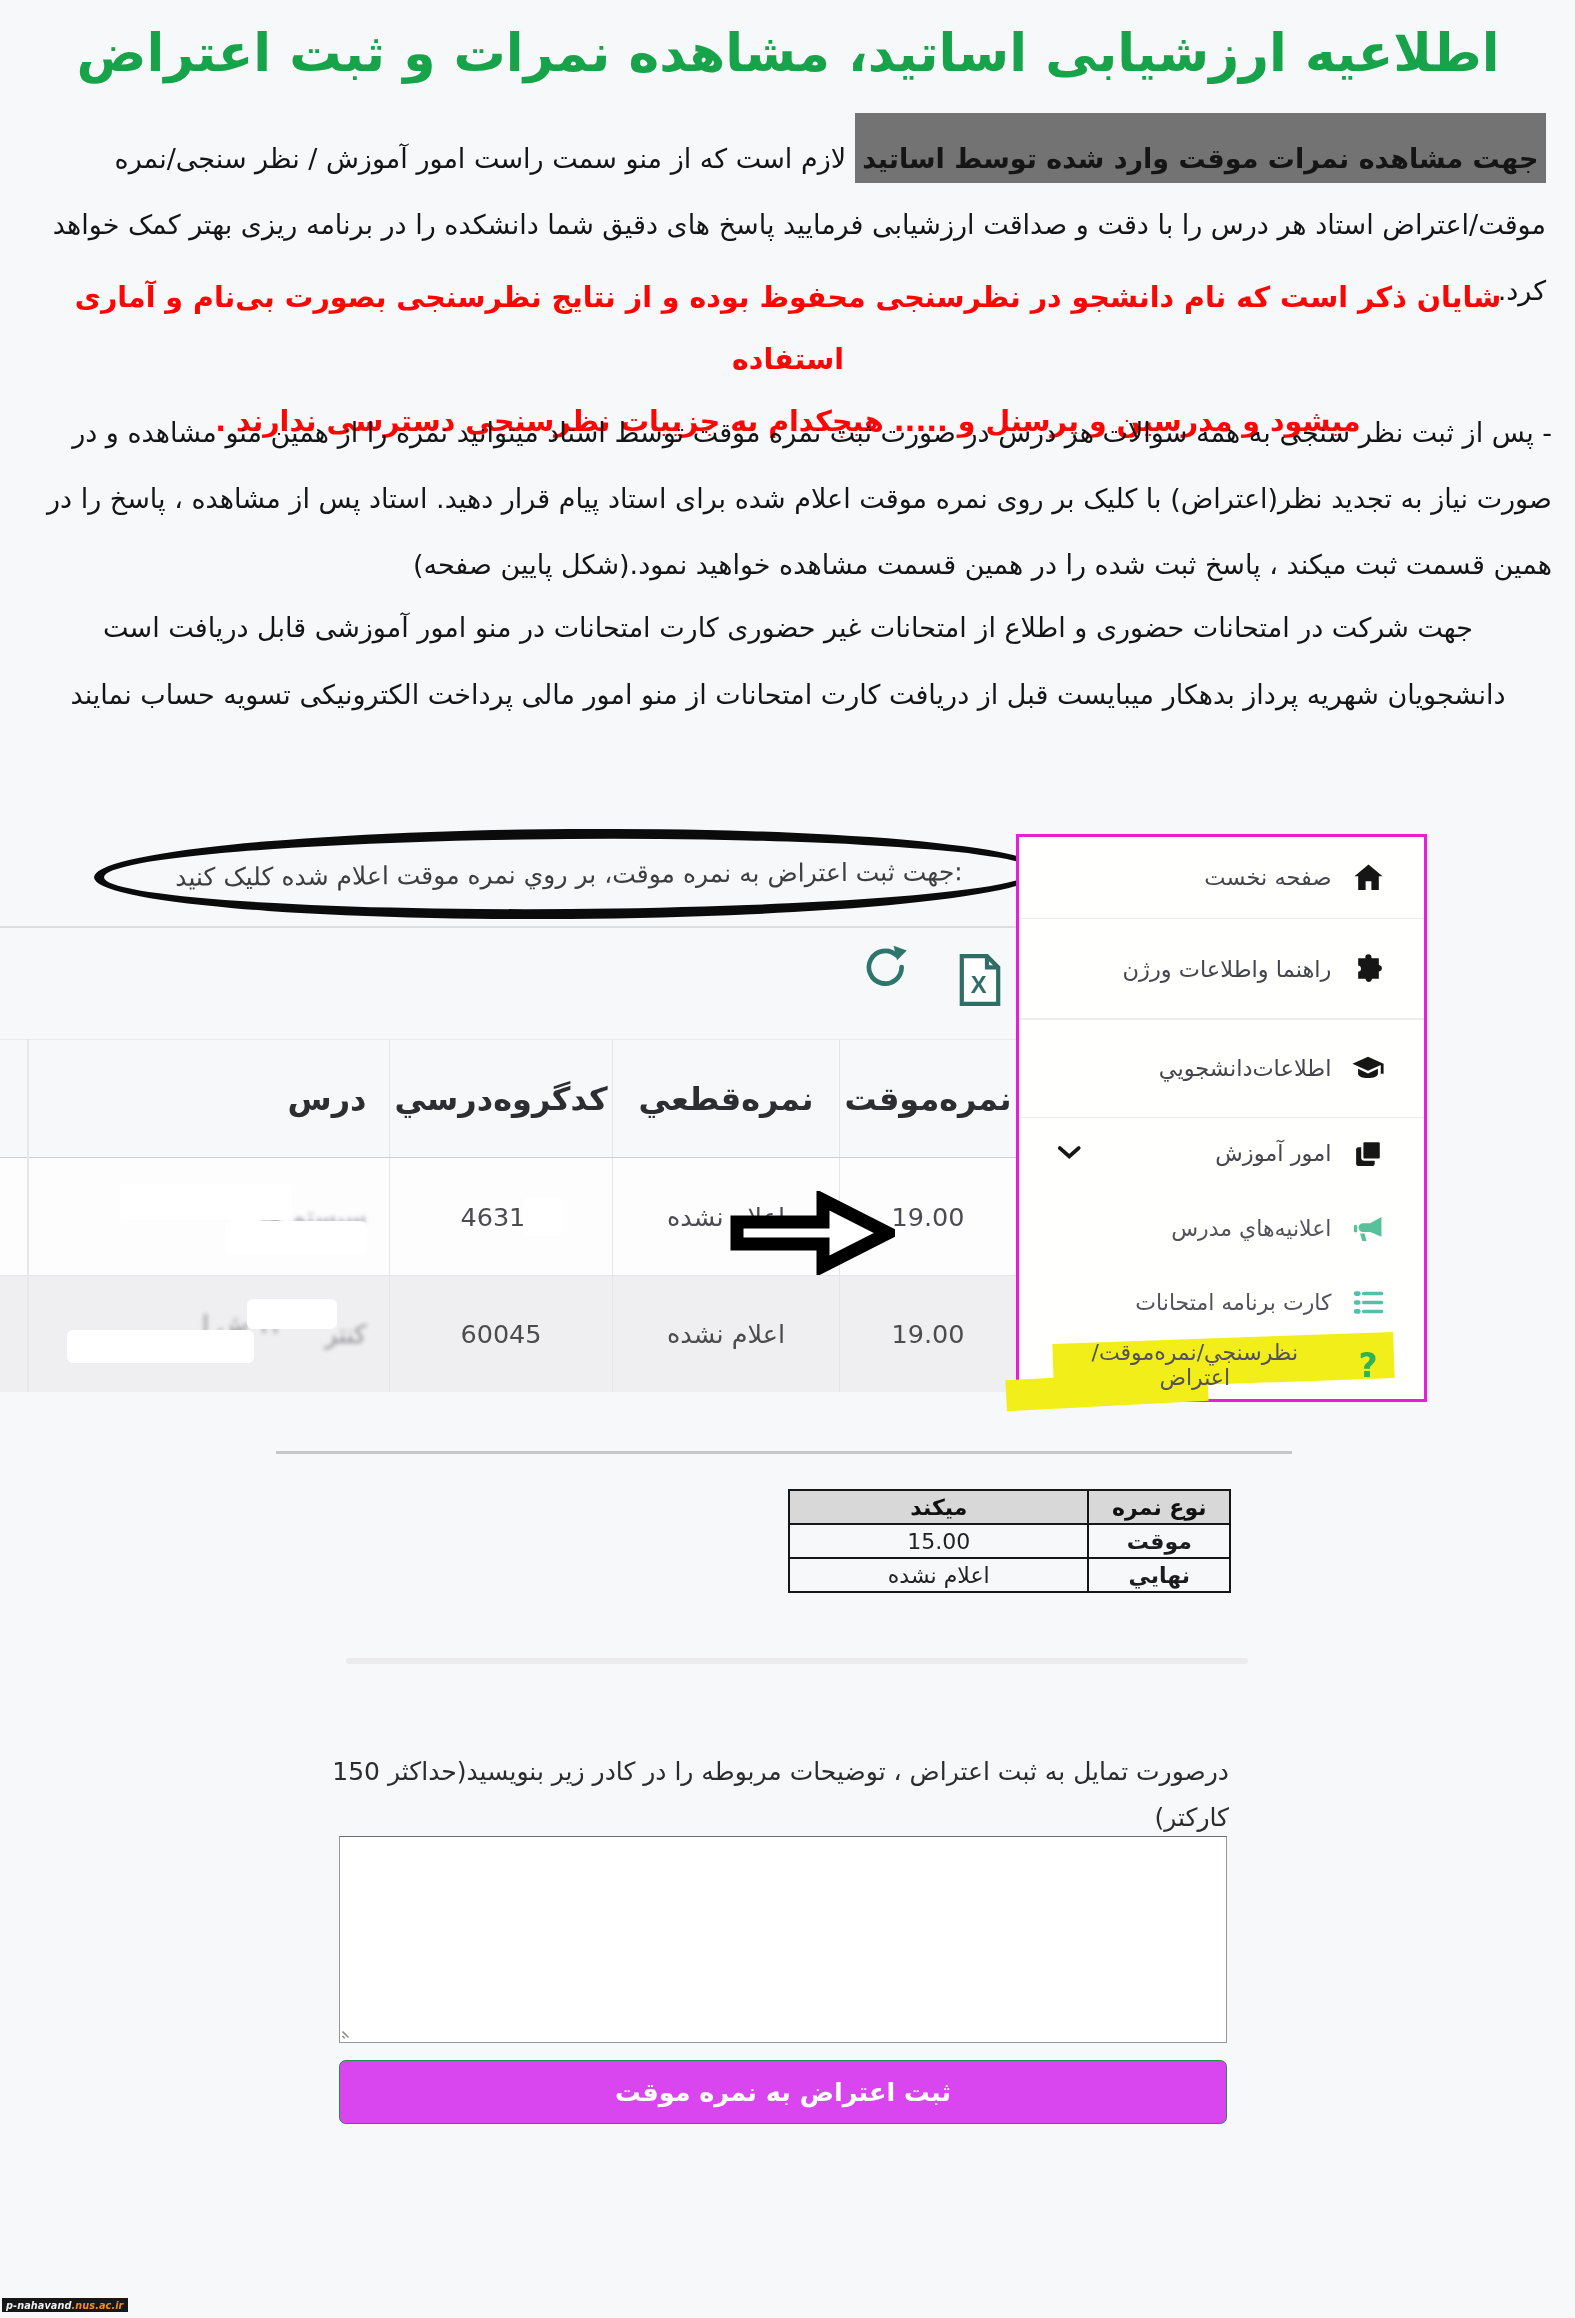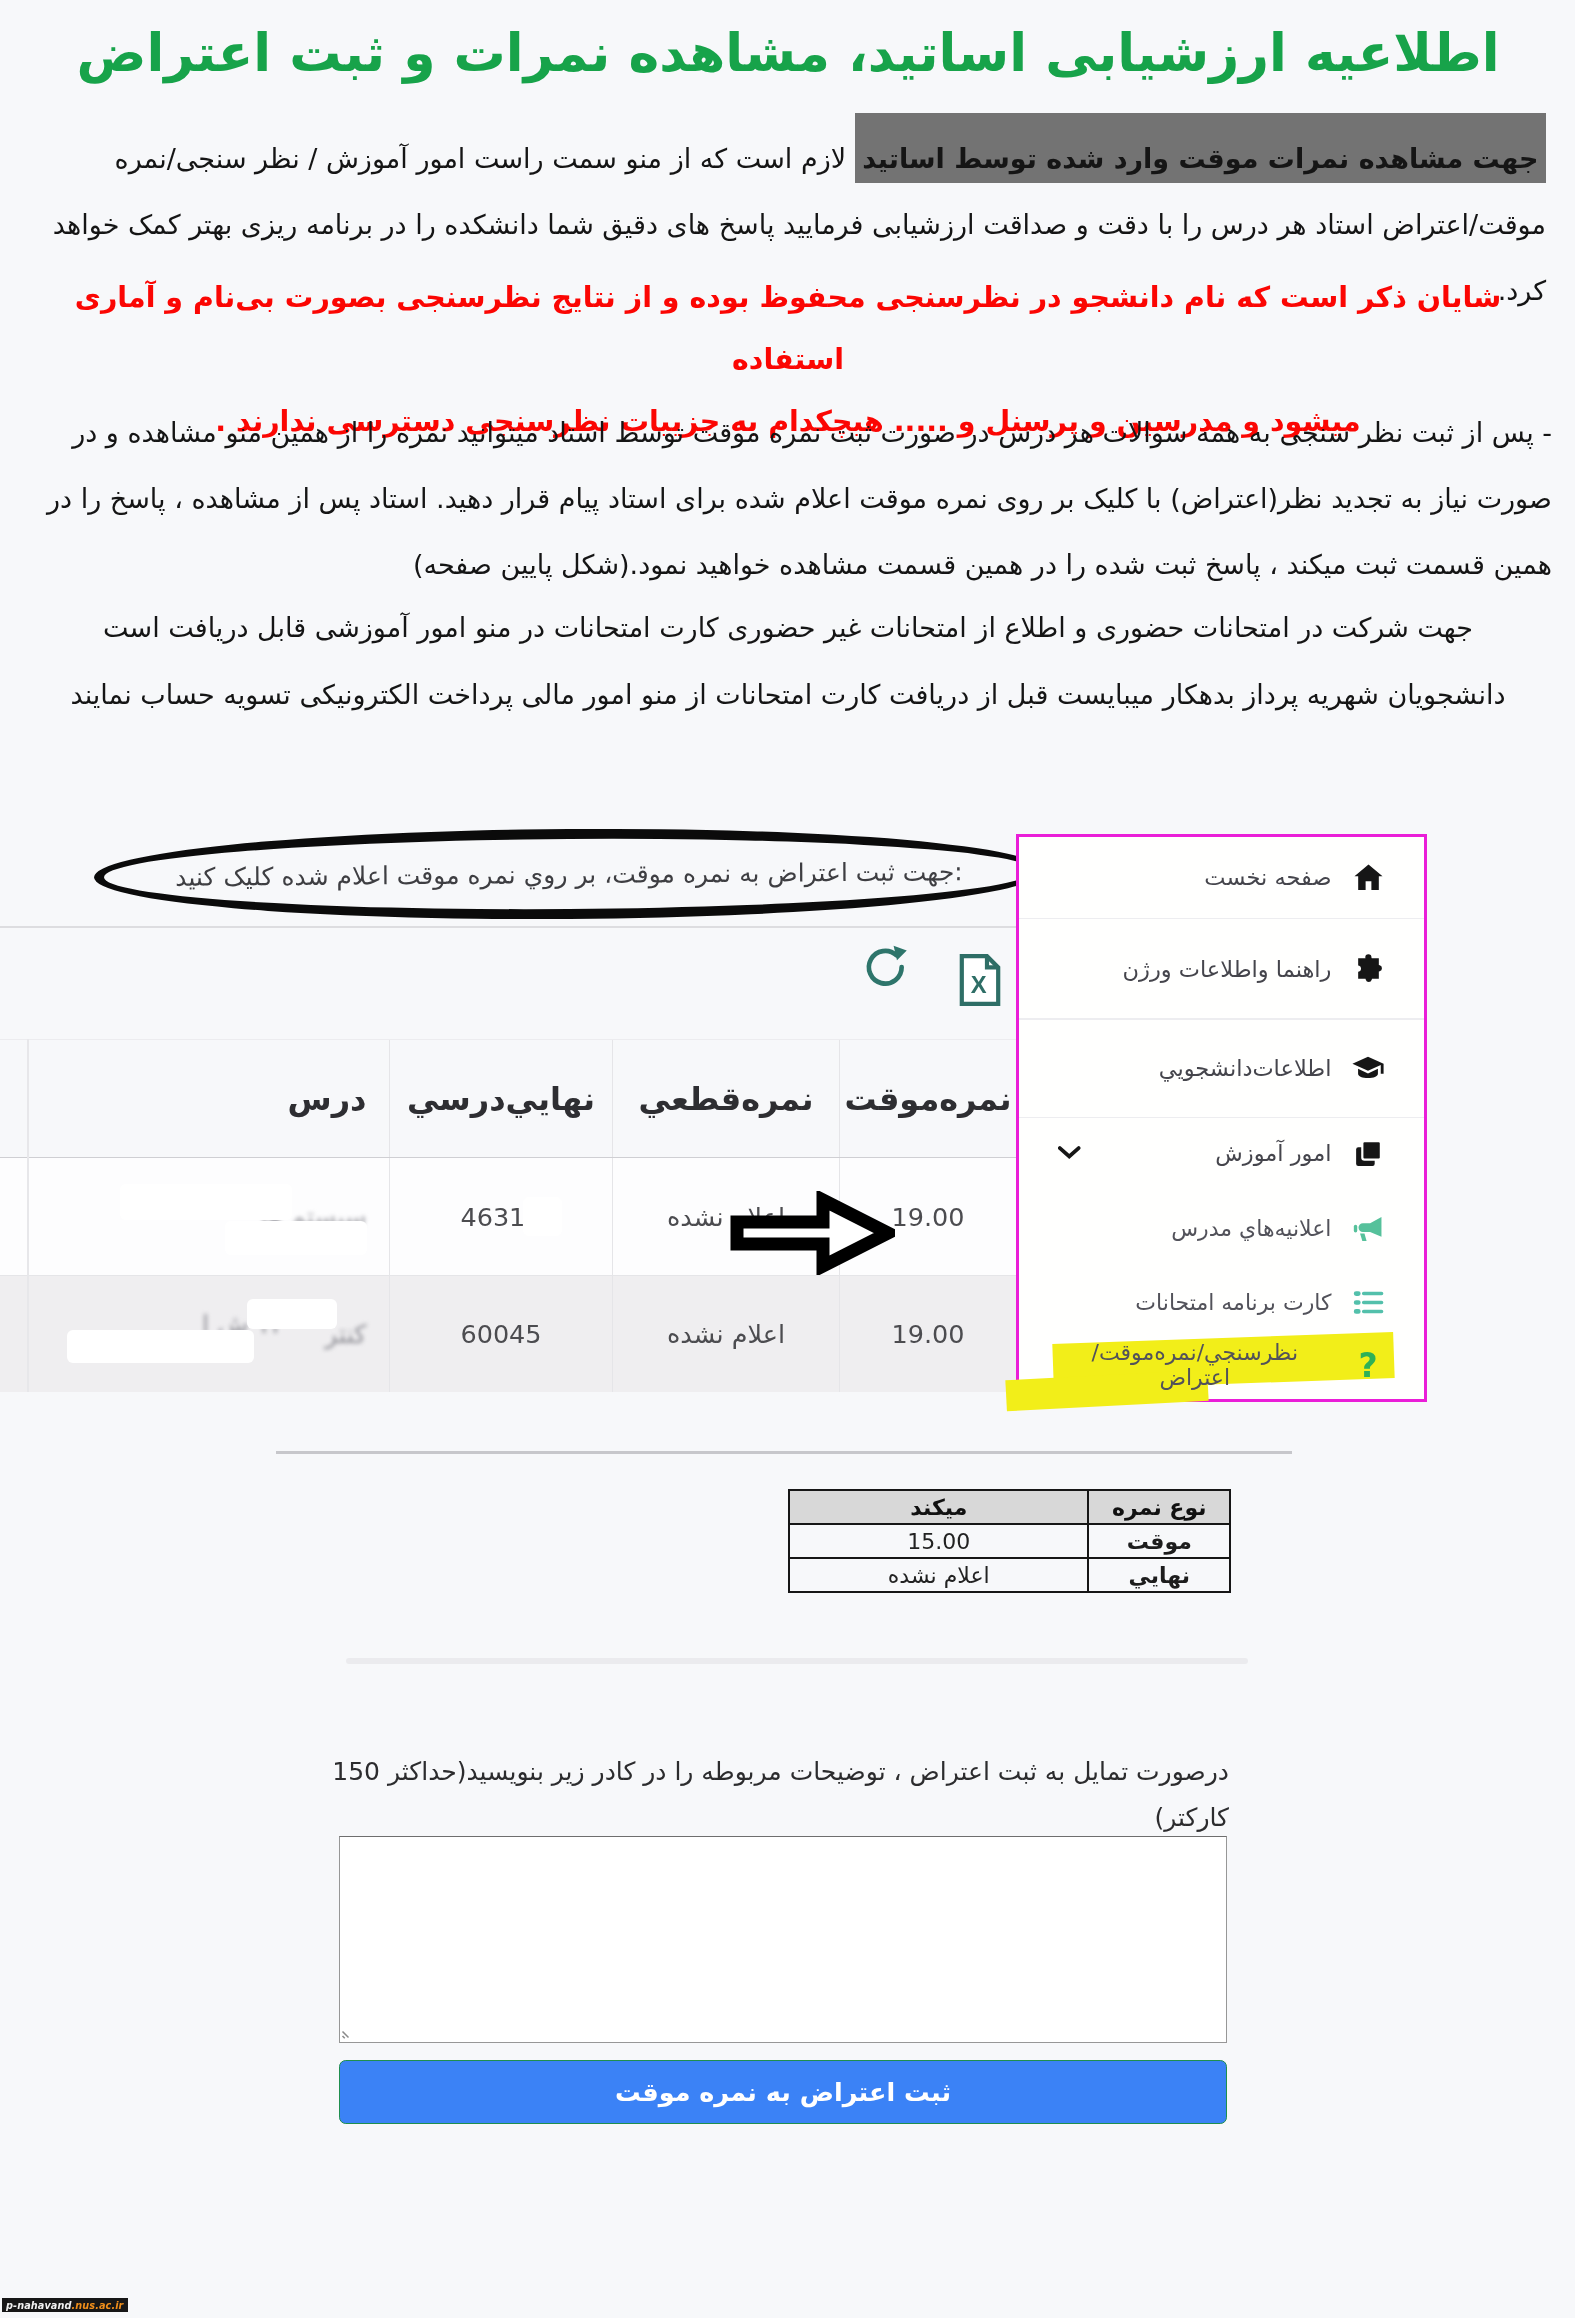--- a/index.html
+++ b/index.html
@@ -150,21 +150,21 @@
     top: 1836px; left: 339px; width: 888px; height: 207px;
     background: #ffffff;
     border: 1.5px solid #979797; border-top-color: #6e6e6e;
     resize: none; outline: none;
     font-size: 22.5px; direction: rtl; padding: 10.5px;
     font-family: "DejaVu Sans", "Liberation Sans", sans-serif;
   }
   .grip { top: 2024px; left: 341px; }
   .submit-btn {
     top: 2060px; left: 339px; width: 888px; height: 64px;
-    background: #3b82f6; border: 0.7px solid #1f8f4e; border-radius: 6.7px;
+    background: #d946ef; border: 0.7px solid #1f8f4e; border-radius: 6.7px;
     color: #ffffff; font-size: 25.5px; font-weight: bold;
     display: flex; align-items: center; justify-content: center;
     cursor: pointer;
     font-family: "DejaVu Sans", "Liberation Sans", sans-serif;
   }
 
   
   .watermark {
     top: 2298px; left: 1.5px; height: 14.2px;
     background: #171717;
@@ -216,21 +216,21 @@
         <path d="M20 2v8h8" fill="none" stroke="#2e6e66" stroke-width="3"></path>
         <text x="14" y="28" font-size="17" font-weight="bold" fill="#2e6e66" text-anchor="middle">X</text>
       </svg>
     </span>
   </button>
 
   <div class="gtable">
     <div class="g-row g-head">
       <div class="g-cell c-prov">نمره‌موقت</div>
       <div class="g-cell c-final">نمره‌قطعي</div>
-      <div class="g-cell c-code">نهايي‌درسي</div>
+      <div class="g-cell c-code">کدگروه‌درسي</div>
       <div class="g-cell c-course">درس</div>
     </div>
 
     <div class="g-row g-r1">
       <div class="g-cell c-prov">19.00</div>
       <div class="g-cell c-final">اعلام نشده</div>
       <div class="g-cell c-code">
         <span>46310</span>
         <span class="patch" style="left:133px; top:39px; width:39px; height:39px;"></span>
       </div>

